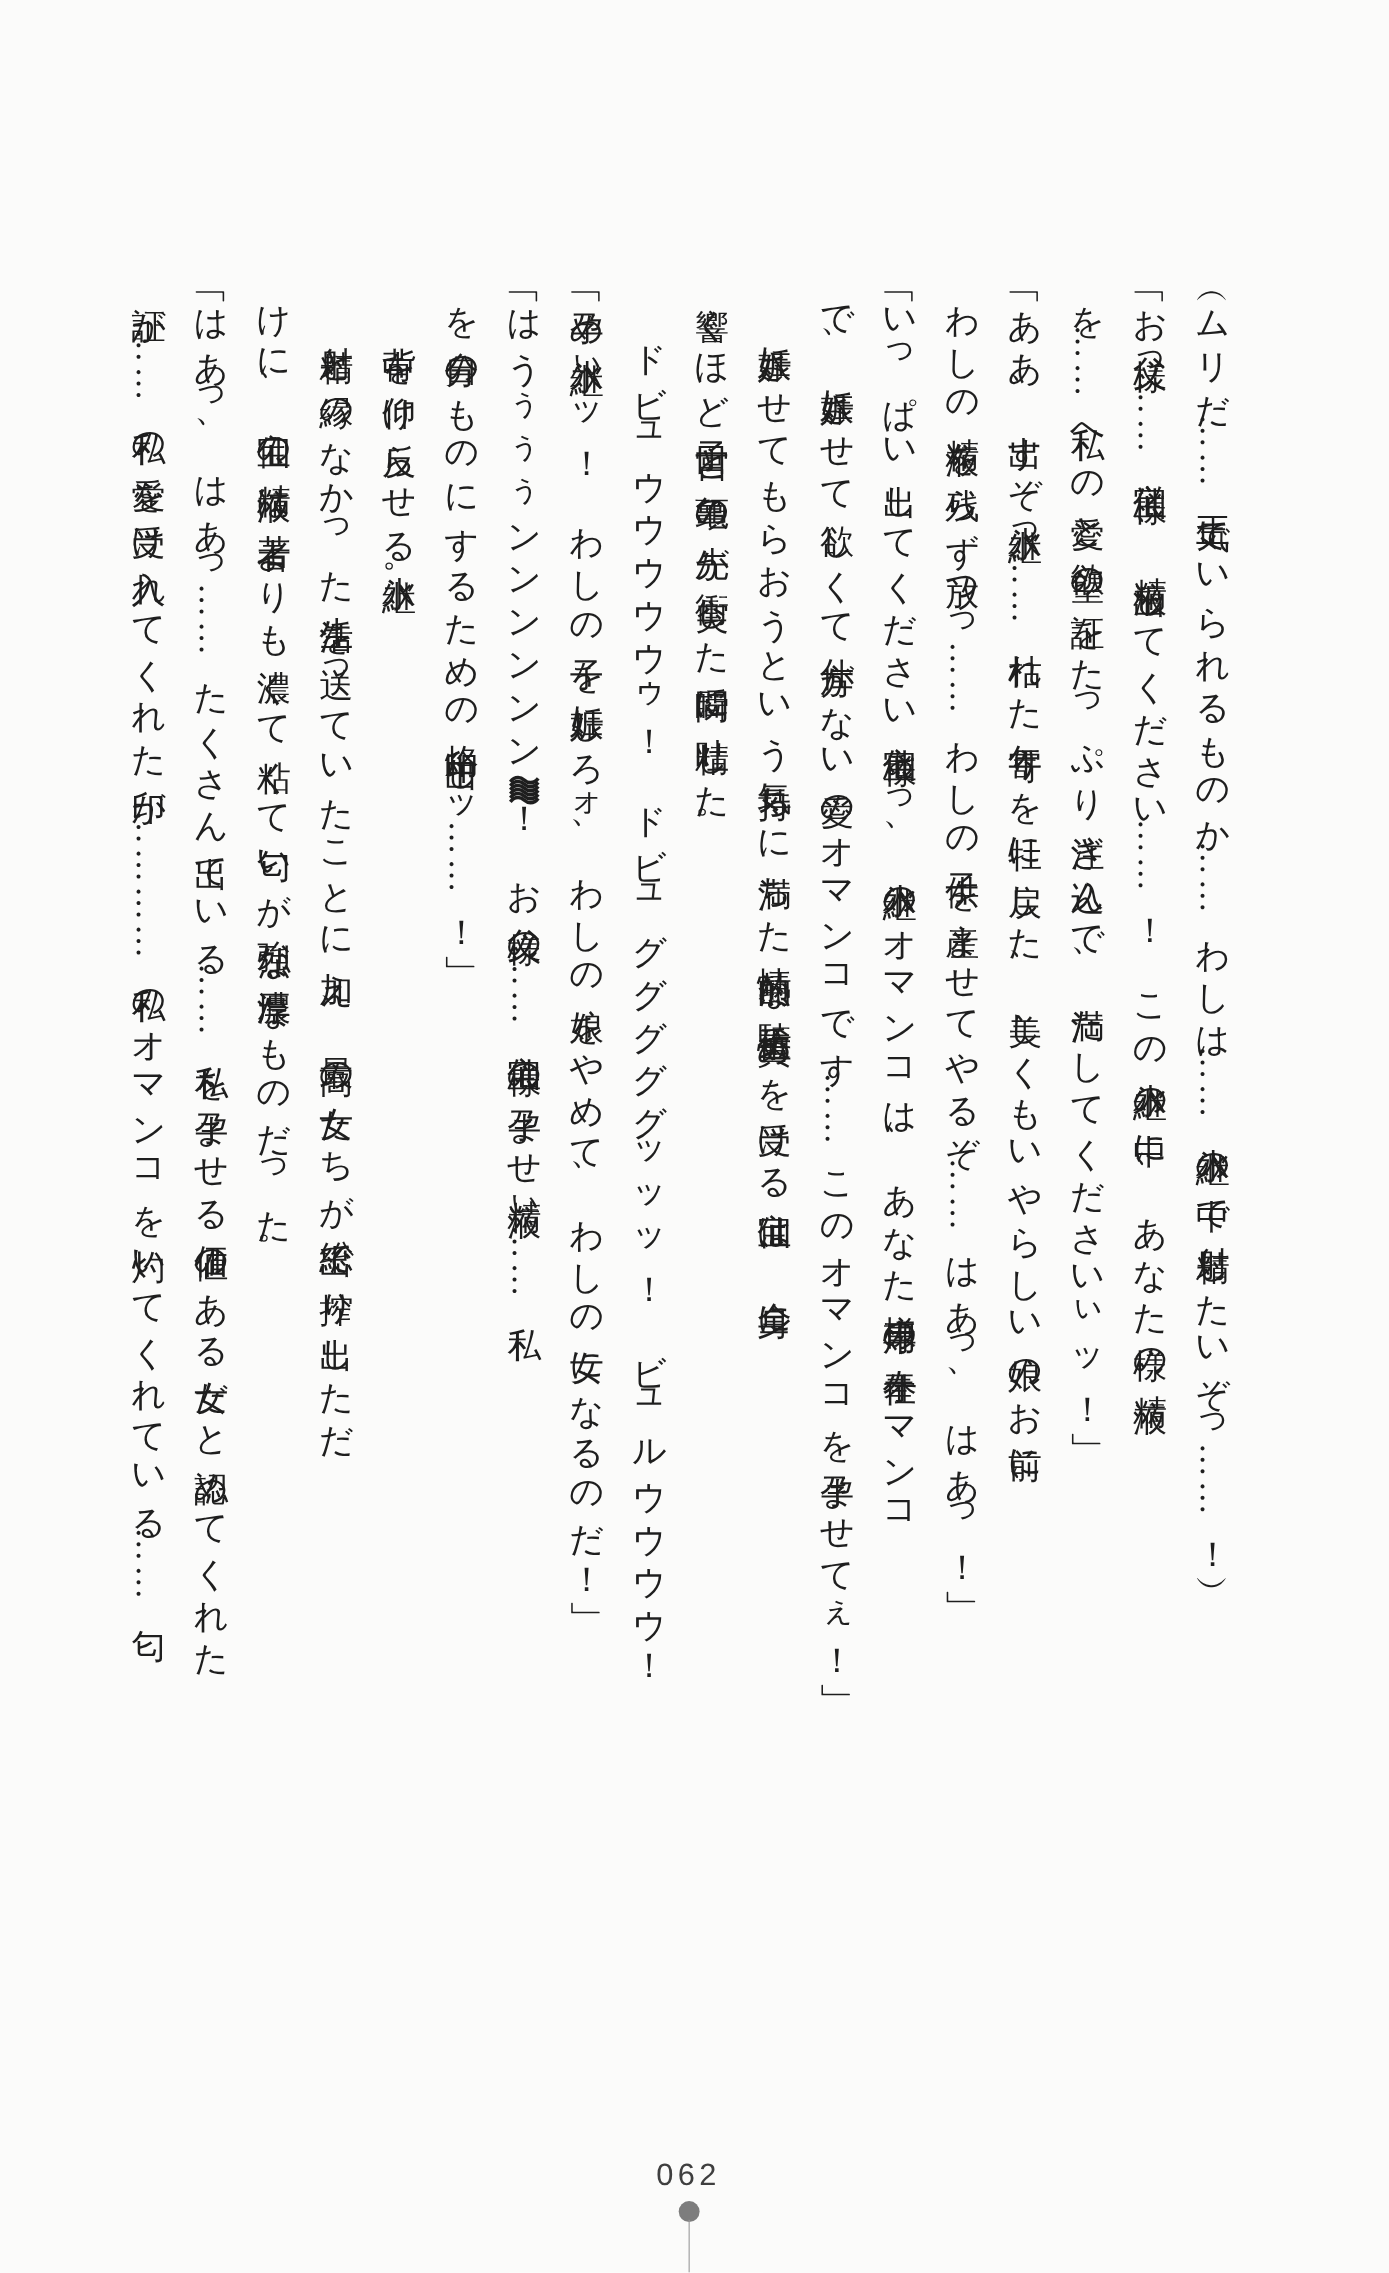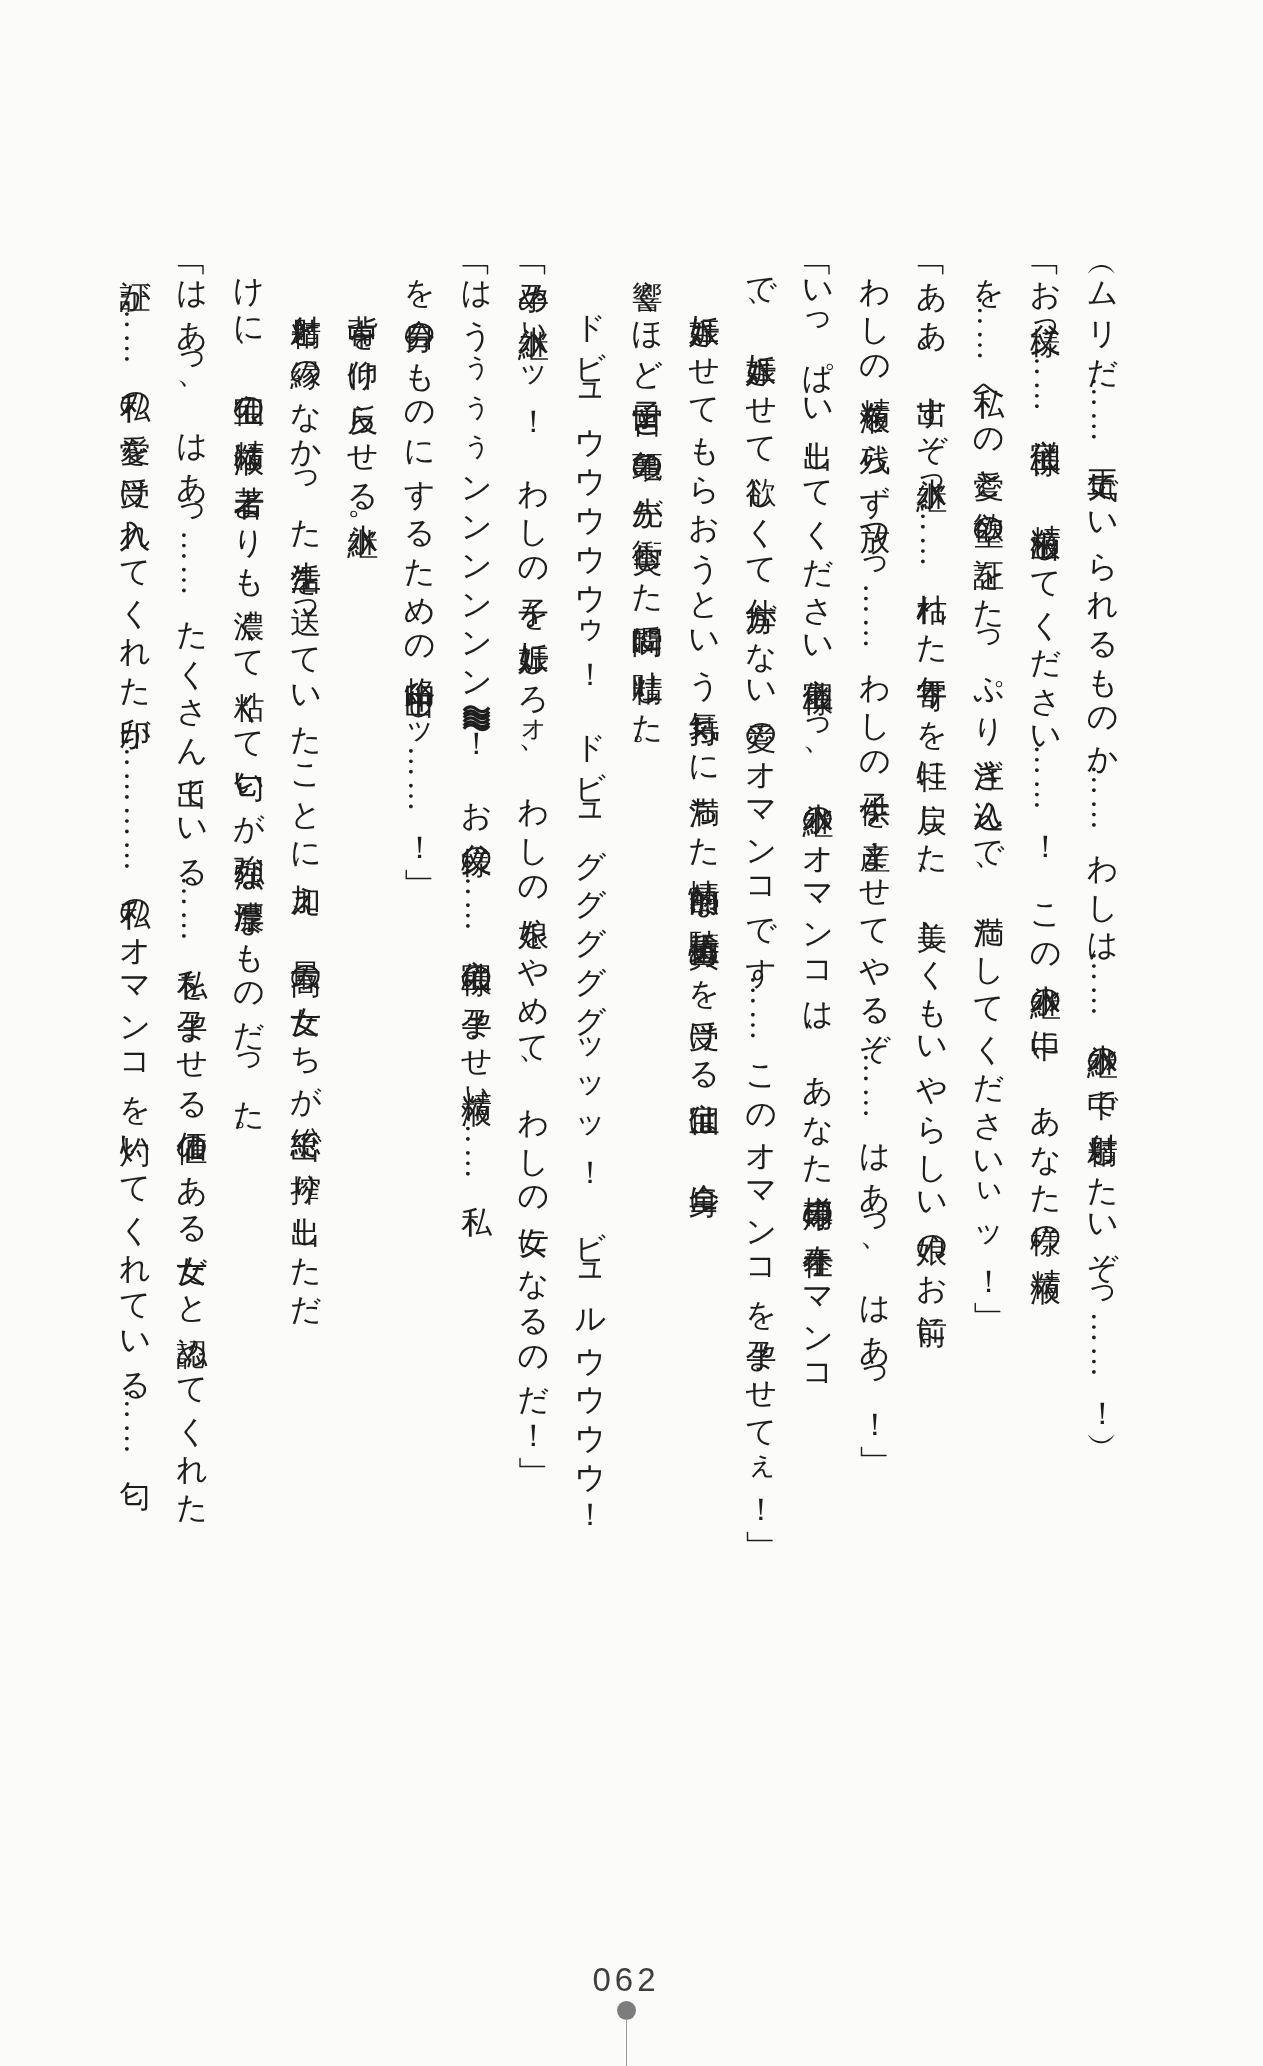--- a/index.html
+++ b/index.html
@@ -30,21 +30,21 @@
     margin:0;
     padding:0;
   }
   
   .page-number{
     position:absolute;
     left:626px;
     top:1961px;
     transform:translateX(-50%);
     font-family:"Liberation Sans","DejaVu Sans",sans-serif;
-    font-size:33px;
+    font-size:28px;
     font-weight:400;
     letter-spacing:4px;
     color:#3f3f3f;
   }
   .footer-dot{
     position:absolute;
     left:617px;
     top:2001px;
     width:19px;
     height:19px;

